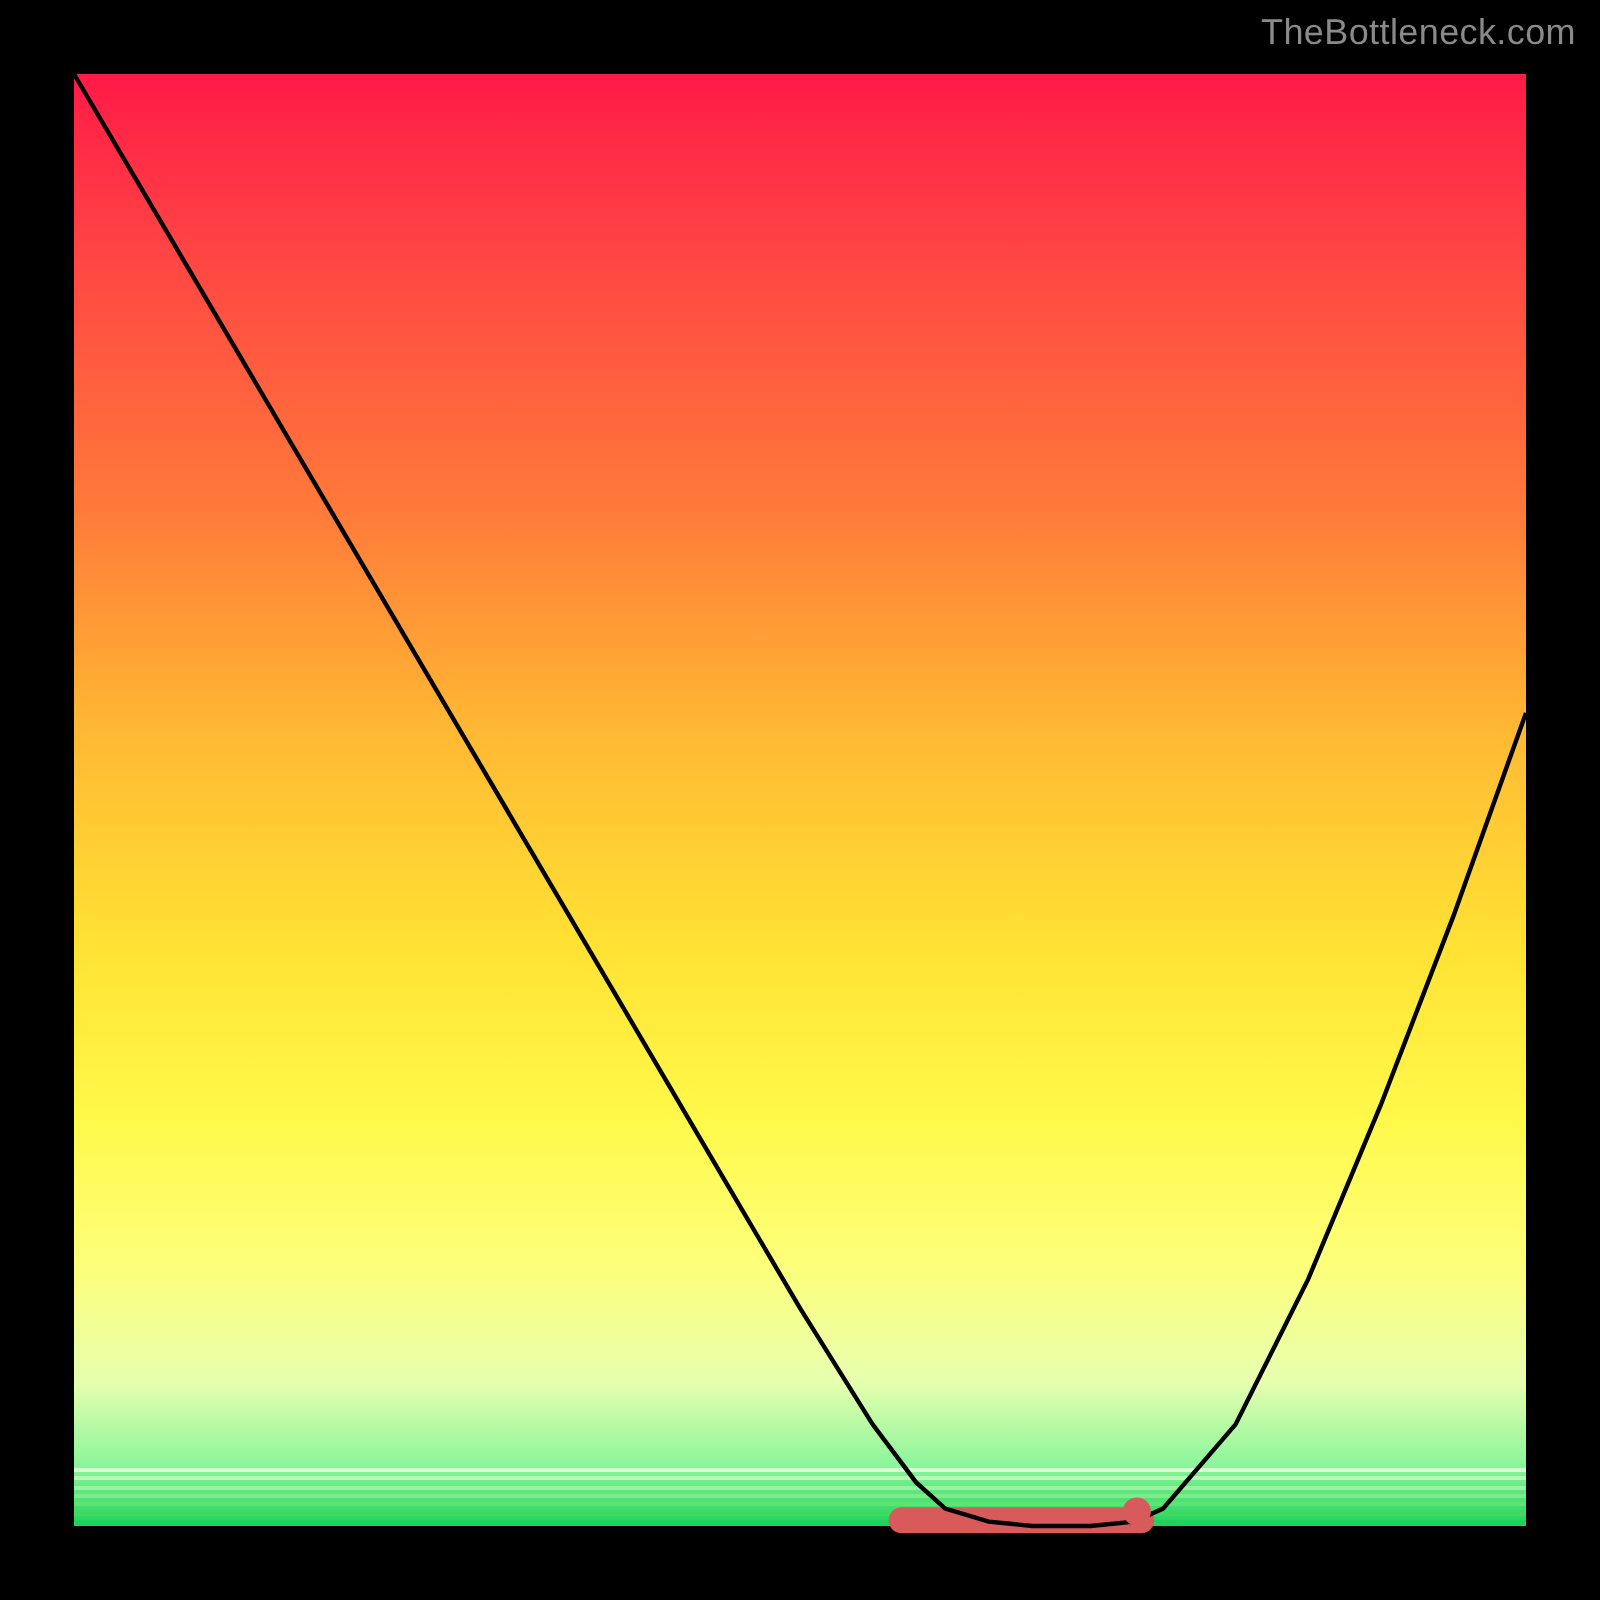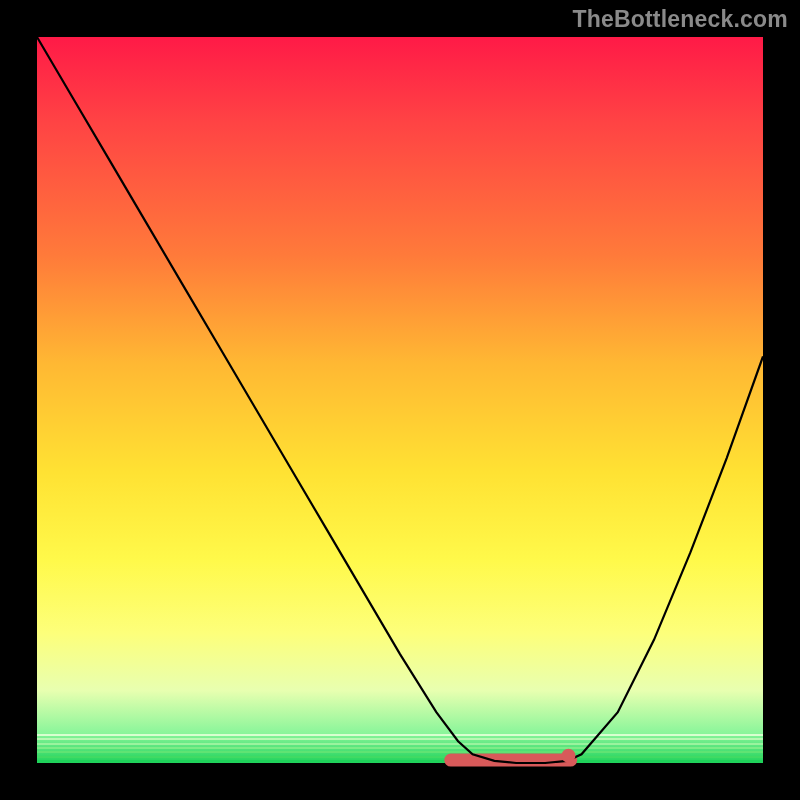--- a/index.html
+++ b/index.html
@@ -40,24 +40,23 @@
     position: absolute;
     left: 0;
     width: 100%;
     height: 2px;
   }
   .watermark {
     position: absolute;
     top: 6px;
     right: 12px;
     font-family: Arial, Helvetica, sans-serif;
-    font-size: 23px;
+    font-size: 18px;
     color: #8a8a8a;
     letter-spacing: 0.2px;
-    font-weight: bold;
   }
   svg.curve {
     position: absolute;
     left: 0;
     top: 0;
     width: 726px;
     height: 726px;
     overflow: visible;
   }
 </style>

